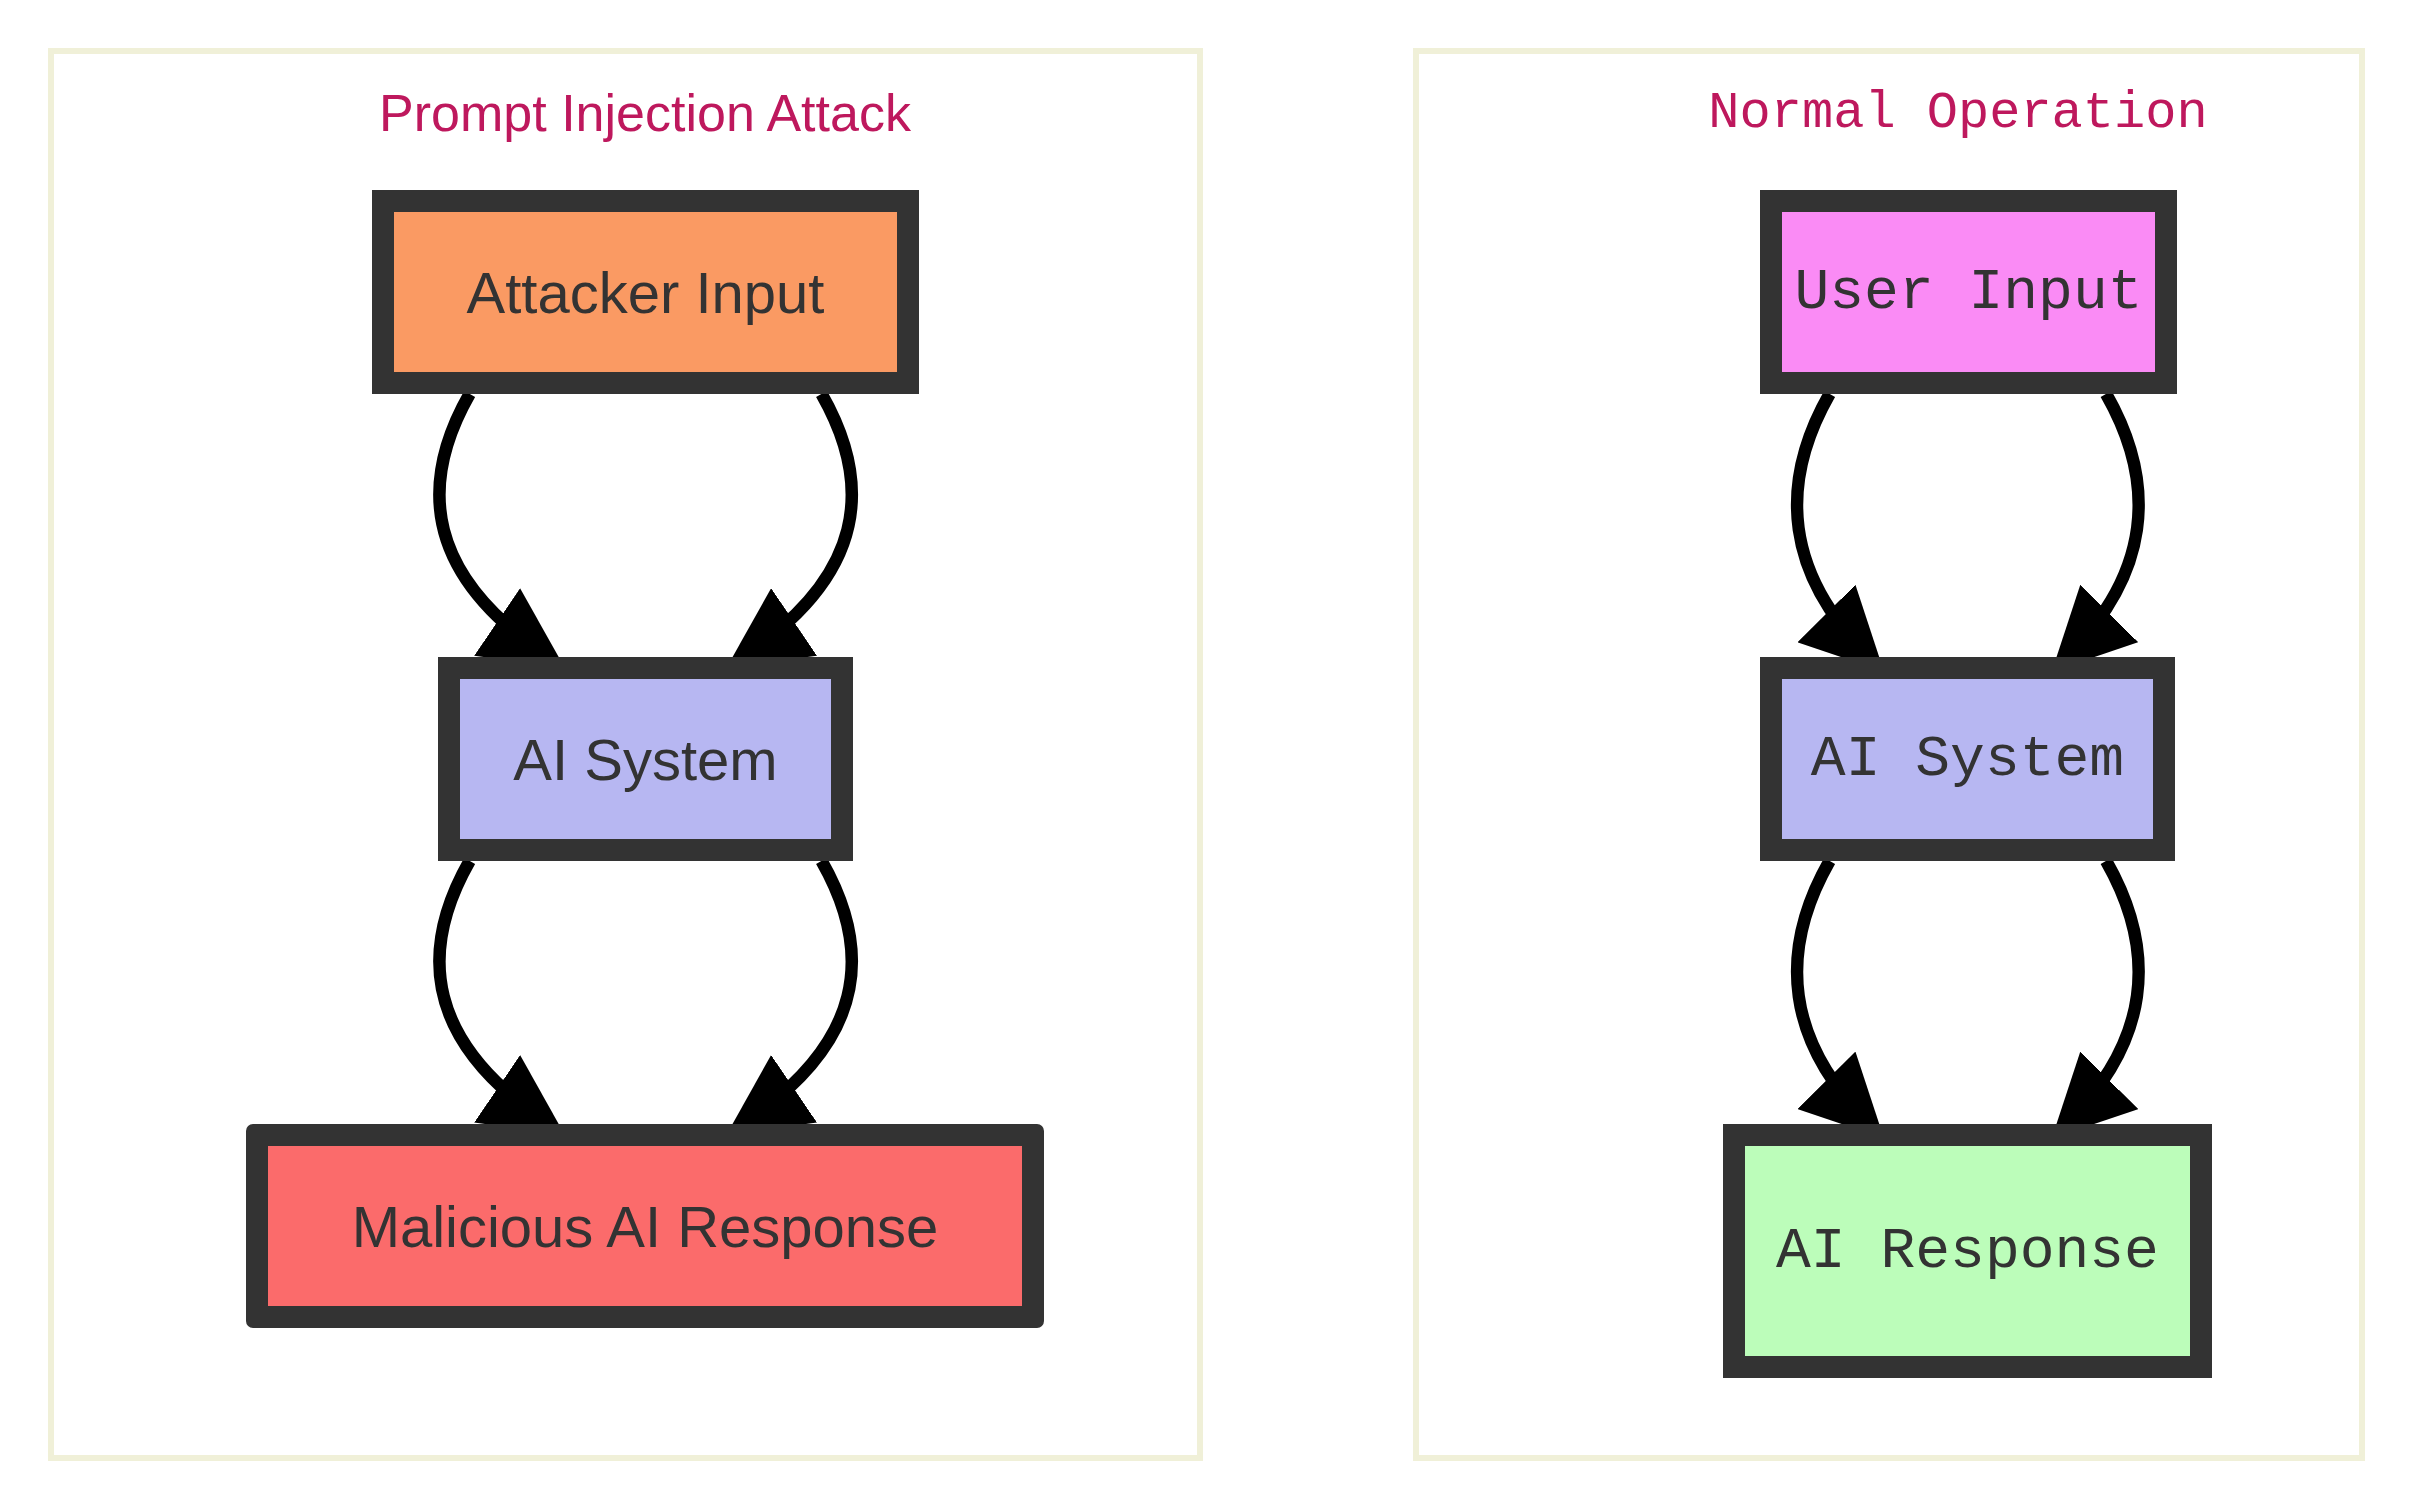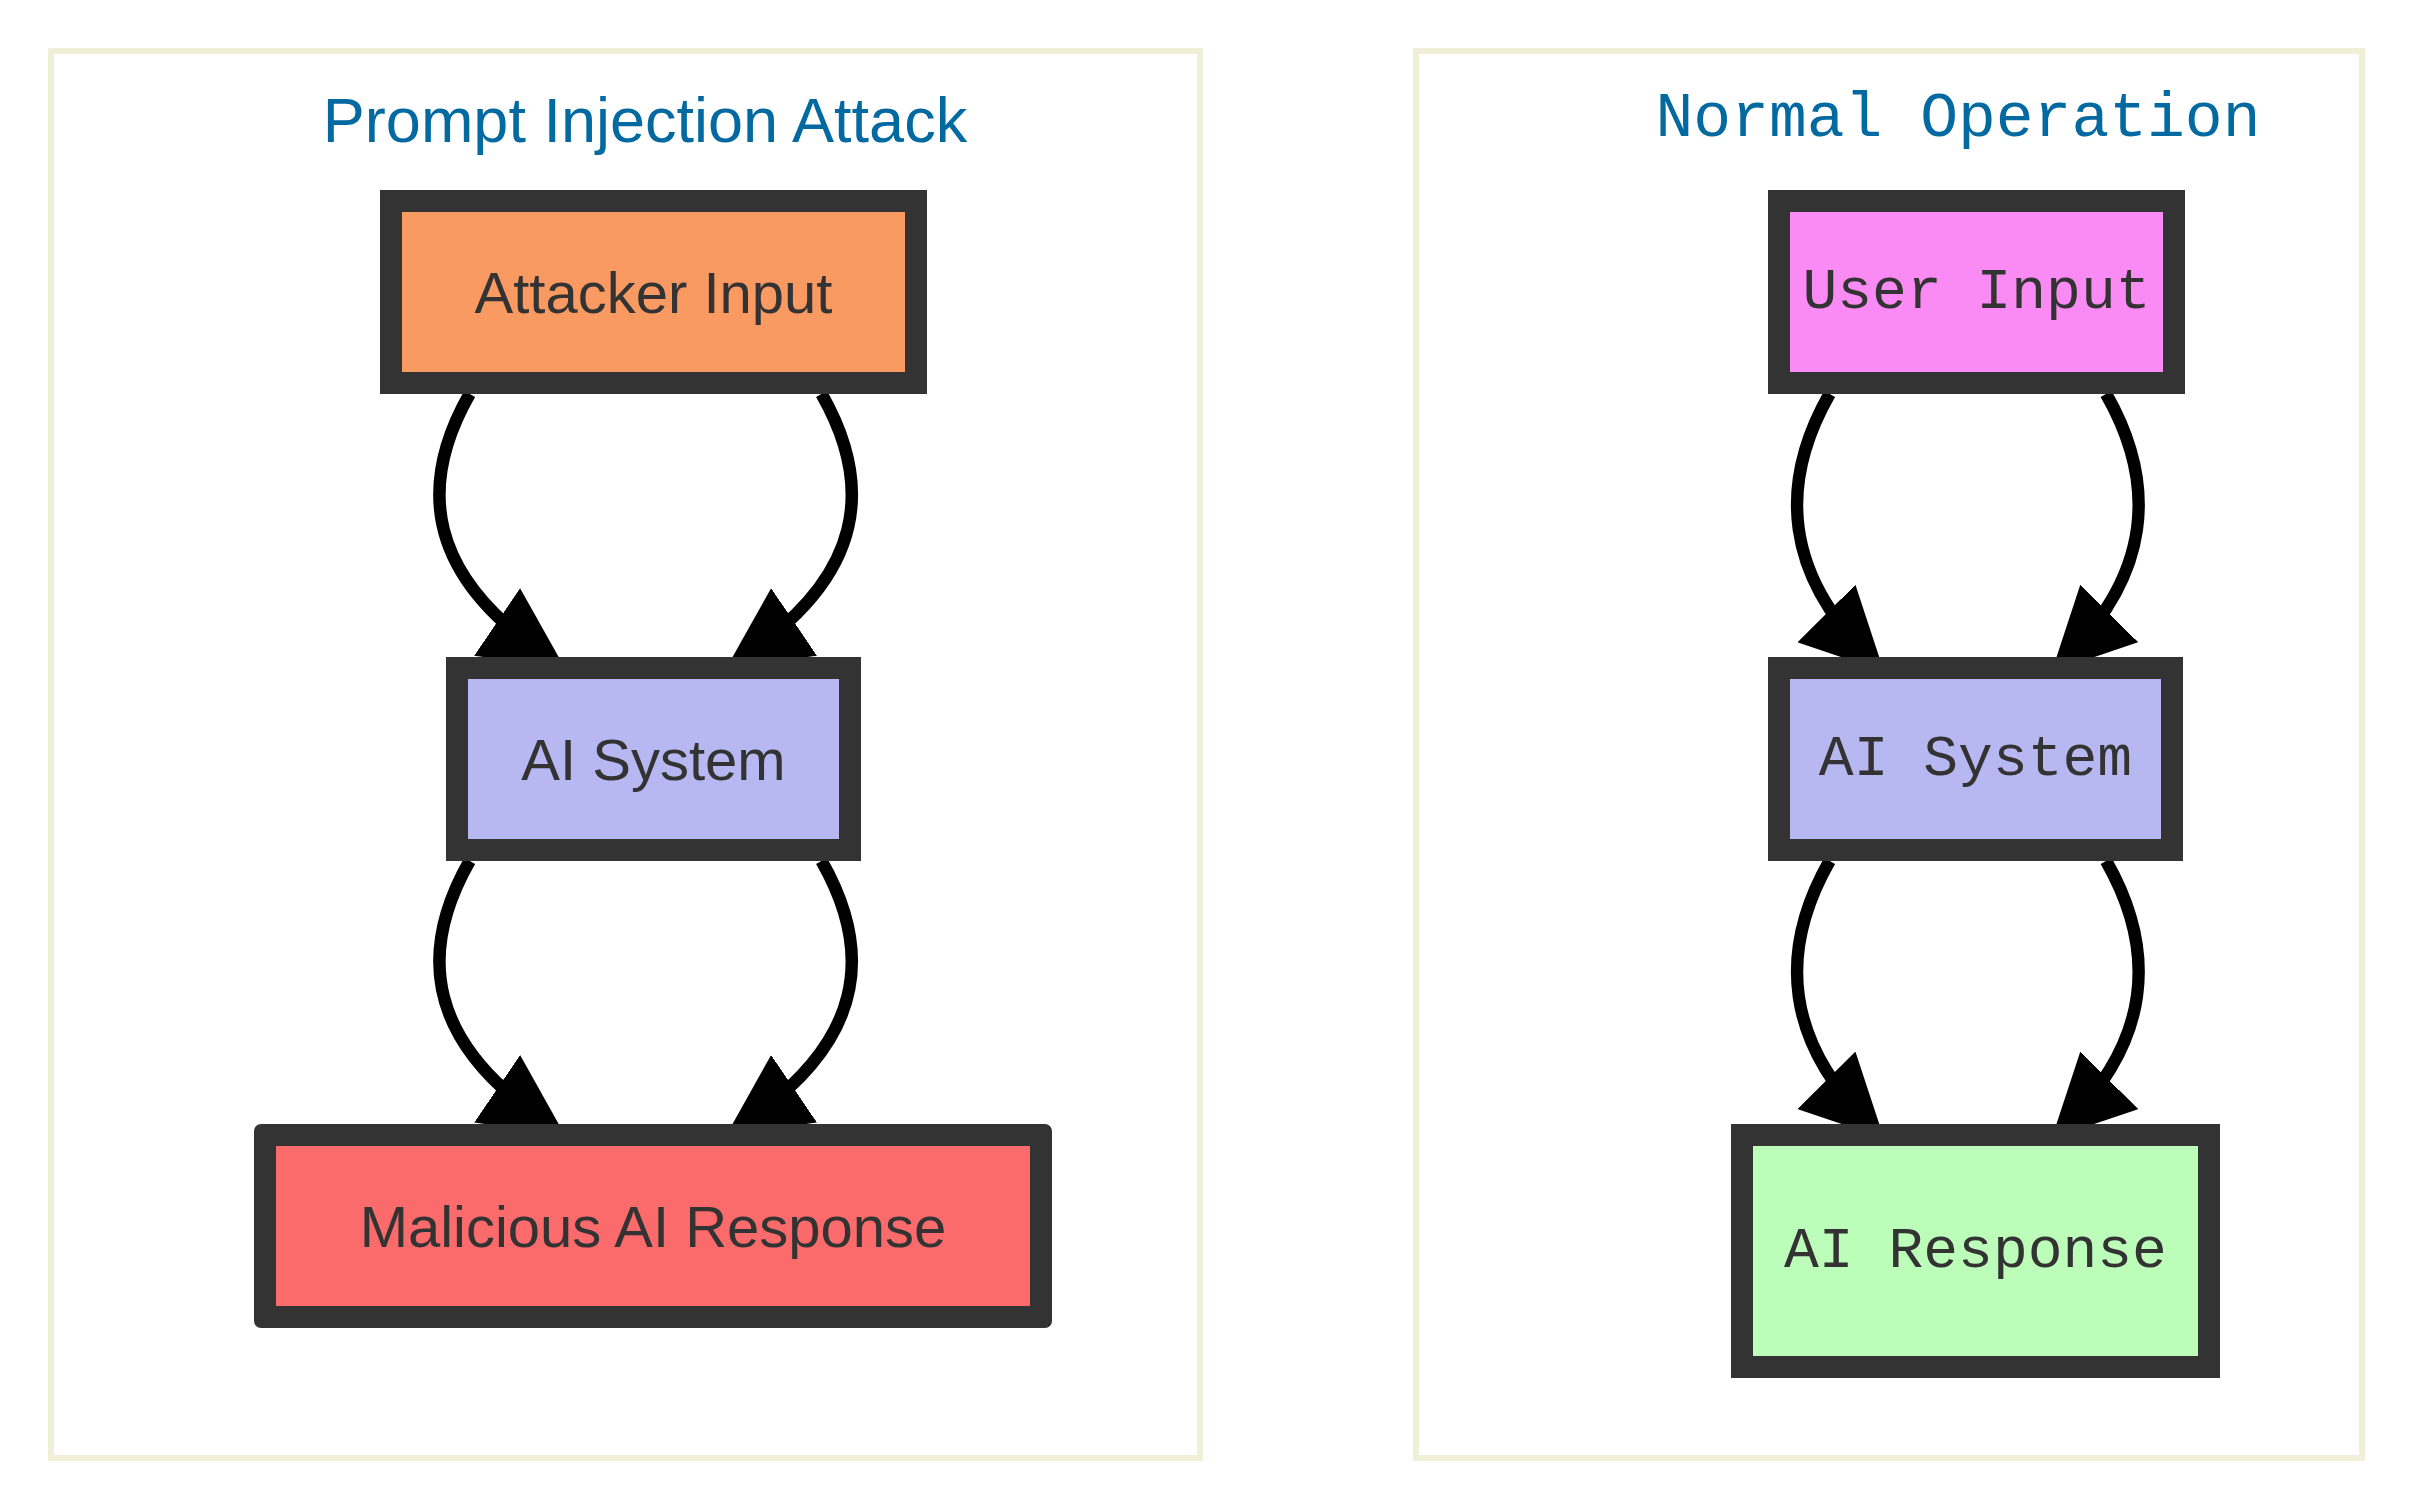--- a/index.html
+++ b/index.html
@@ -17,23 +17,23 @@
     box-sizing:border-box;
     border:6.3px solid var(--panel-border,#f0f0d8);
     background:#ffffff;
   }
   #panel-left{left:48px;width:1155px;}
   #panel-right{left:1413px;width:952px;font-family:Liberation Mono, monospace;}
   .panel-title{
     position:absolute;
     top:30px;
     transform:translateX(-50%);
-    font-size:63px;
+    font-size:52px;
     line-height:1.15;
-    color:#0369a1;
+    color:#be185d;
     white-space:nowrap;
   }
   .edges{
     position:absolute;
     left:0;top:0;
     pointer-events:none;
   }
   .edge{
     stroke:var(--edge-color,#000000);
     stroke-width:20;
@@ -42,21 +42,20 @@
   .node{
     position:absolute;
     box-sizing:border-box;
     border:22.6px solid var(--node-border,#333333);
     display:flex;
     align-items:center;
     justify-content:center;
     font-size:58px;
     color:var(--node-text,#333333);
     white-space:nowrap;
-    margin-left:8px;
   }
 </style>
 </head>
 <body style="--panel-border: #f0f0d8; --node-border: #333333; --node-text: #333333; --edge-color: #000000;">
 
 <div class="panel" id="panel-left">
   <div class="panel-title" style="left:591px;">Prompt Injection Attack</div>
 
   <svg class="edges" width="1143" height="1400" viewBox="0 0 1818 2228">
     <defs>

